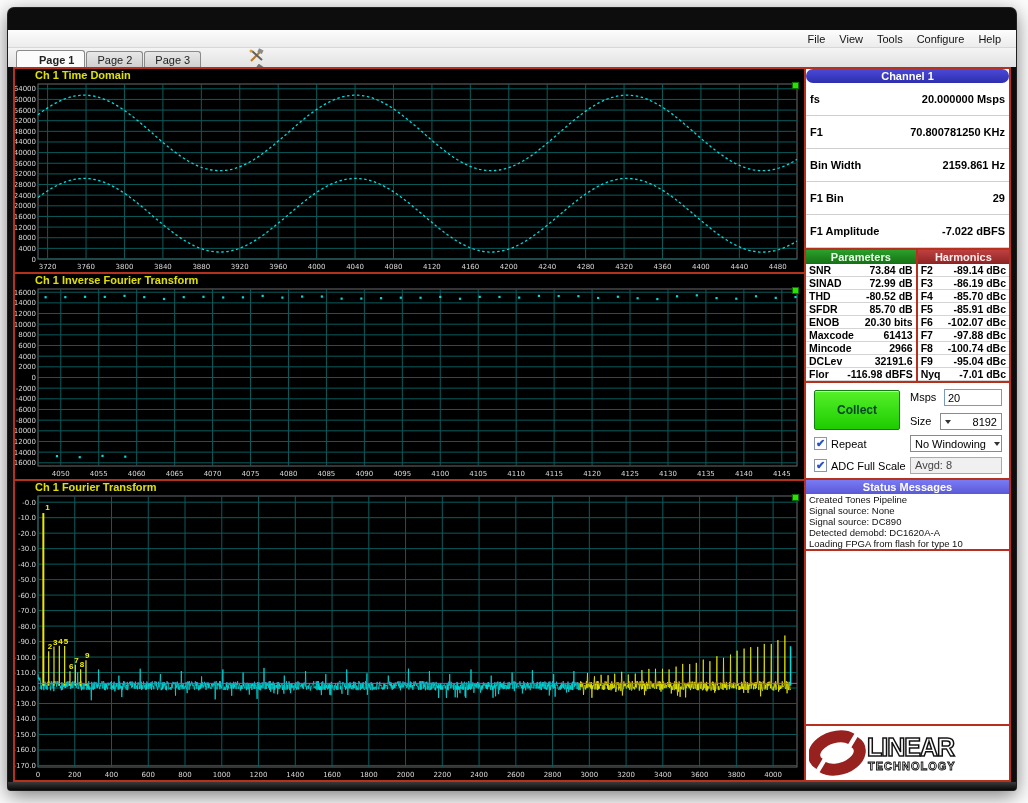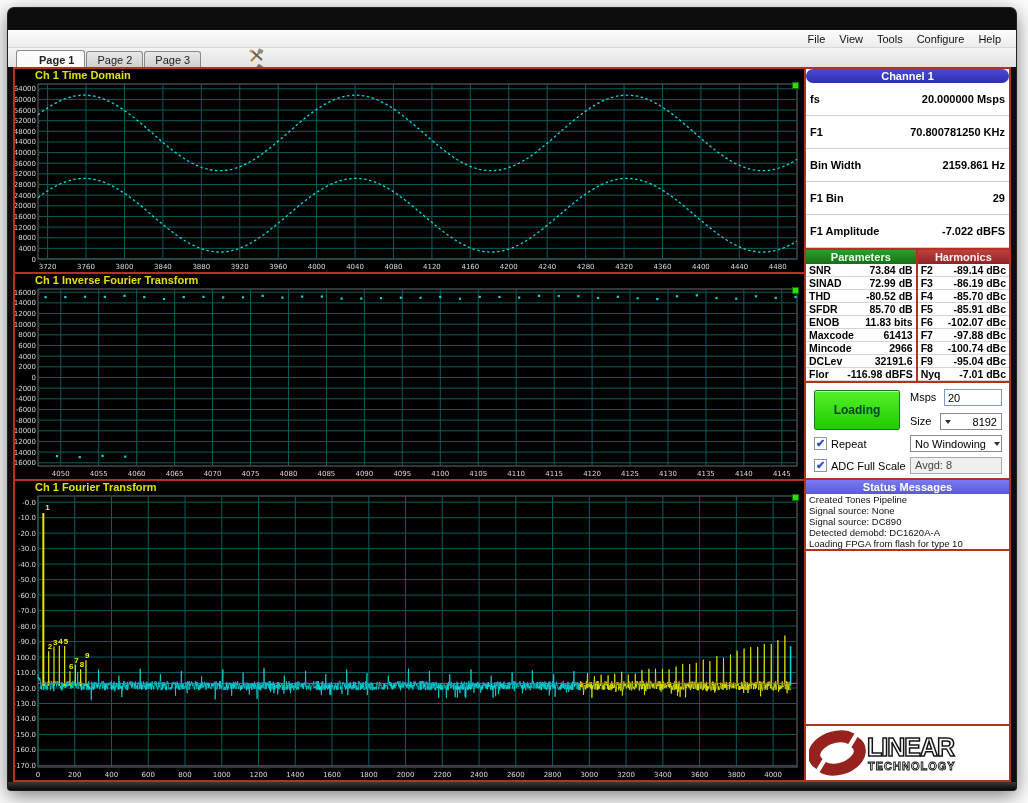--- a/index.html
+++ b/index.html
@@ -568,21 +568,21 @@
           <div class="prow">
               <span>THD</span>
               <span>-80.52 dB</span>
             </div>
           <div class="prow">
               <span>SFDR</span>
               <span>85.70 dB</span>
             </div>
           <div class="prow">
               <span>ENOB</span>
-              <span>11.83 bits</span>
+              <span>20.30 bits</span>
             </div>
           <div class="prow">
               <span>Maxcode</span>
               <span>61413</span>
             </div>
           <div class="prow">
               <span>Mincode</span>
               <span>2966</span>
             </div>
           <div class="prow">
@@ -629,21 +629,21 @@
               <span>-95.04 dBc</span>
             </div>
           <div class="prow">
               <span>Nyq</span>
               <span>-7.01 dBc</span>
             </div>
         </div>
       </div>
 
       <div class="sec-collect">
-        <div class="collect-btn">Loading</div>
+        <div class="collect-btn">Collect</div>
         <span class="ctl-label" style="left:104px;top:8px;">Msps</span>
         <input class="ctl-input" style="left: 138px; top: 6px; width: 58px;" value="20">
         <span class="ctl-label" style="left:104px;top:32px;">Size</span>
         <div class="combo" style="left:134px;top:30px;width:62px;">
           <span class="dd-arrow"></span>
           <span class="val" style="text-align:right;">8192</span>
         </div>
         <span class="chk" style="left:8px;top:54px;">✔</span>
         <span class="ctl-label" style="left:25px;top:55px;">Repeat</span>
         <div class="combo" style="left:104px;top:52px;width:92px;">

